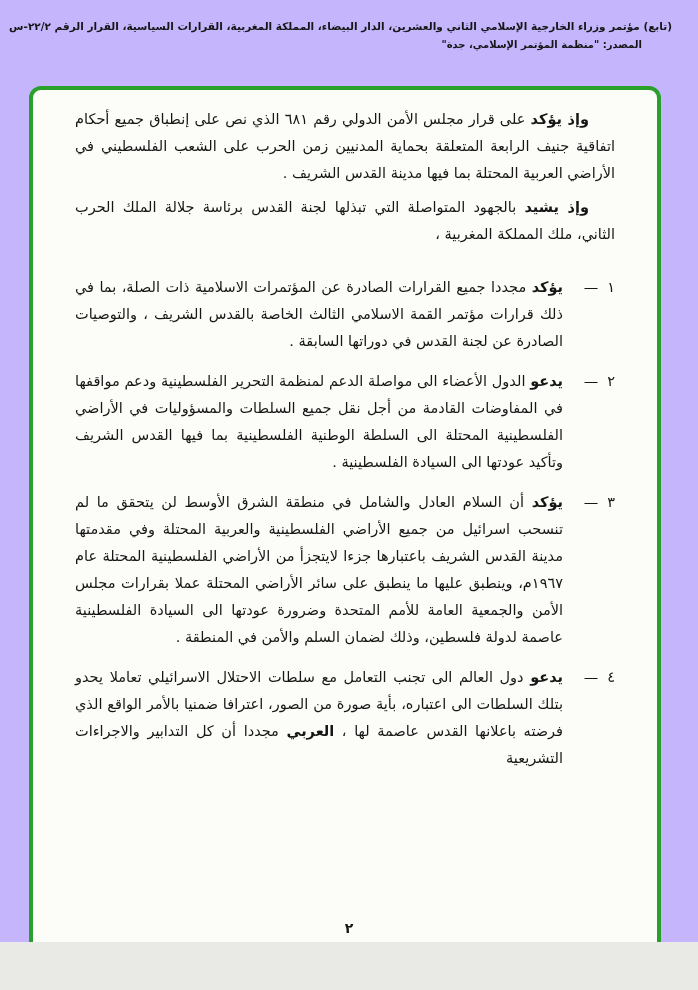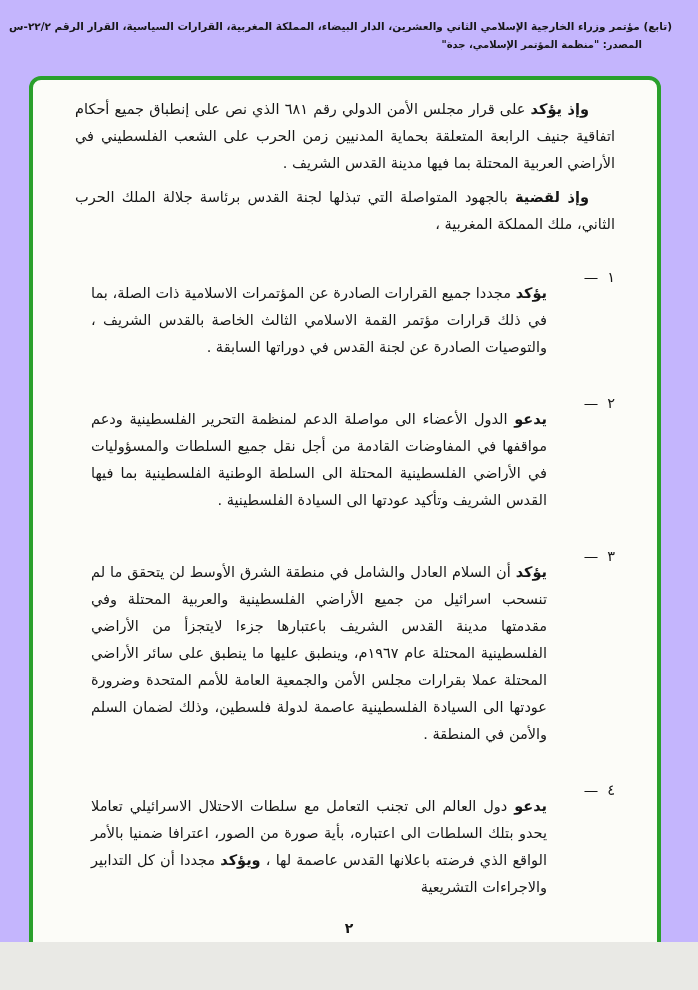--- a/index.html
+++ b/index.html
@@ -19,42 +19,42 @@
   .header{padding:20px 26px 0 26px;}
   .header-line1{
     font-size:10.5px;font-weight:bold;
     white-space:nowrap;text-align:right;
   }
   .header-line2{
     font-size:10px;font-weight:bold;
     margin-top:7px;padding-right:30px;
   }
   .frame{
-    position:absolute;top:76px;right:37px;
+    position:absolute;top:86px;right:37px;
     width:624px;height:876px;
     border:4px solid #2aa02c;
     border-radius:12px;
     overflow:hidden;
     background:#fcfcf8;
   }
   .content{
     padding:16px 42px 0 42px;
     font-size:14.5px;line-height:27px;
     text-align:justify;
   }
   .preamble{text-indent:26px;margin:0 0 7px 0;}
   .lead{font-weight:bold;}
   .items{margin-top:26px;}
   .item{display:flex;margin-bottom:13px;}
   .item-marker{
     flex:0 0 52px;
     display:flex;gap:9px;
     align-items:flex-start;
   }
-  .item-text{flex:1;margin:16px;text-align:justify;}
+  .item-text{flex:1;margin:0;text-align:justify;}
   .page-number{
     position:absolute;bottom:6px;left:0;
     width:100%;text-align:center;
     font-size:14px;font-weight:bold;
     color:#161616;
   }
 </style>
 </head>
 <body>
 
@@ -68,21 +68,21 @@
   <div class="frame" style="border-color: rgb(42, 160, 44);">
     <div class="content">
 
       <p class="preamble">
         <span class="lead">وإذ يؤكد</span>
         <span>على قرار مجلس الأمن الدولي رقم ٦٨١ الذي نص على إنطباق جميع أحكام اتفاقية جنيف الرابعة المتعلقة بحماية المدنيين زمن الحرب على الشعب الفلسطيني في الأراضي العربية المحتلة بما فيها مدينة القدس الشريف .</span>
       </p>
 
 
       <p class="preamble">
-        <span class="lead">وإذ لقضية</span>
+        <span class="lead">وإذ يشيد</span>
         <span>بالجهود المتواصلة التي تبذلها لجنة القدس برئاسة جلالة الملك الحرب الثاني، ملك المملكة المغربية ،</span>
       </p>
 
       <div class="items">
 
         <div class="item">
           <span class="item-marker">
             <span>١</span>
             <span>—</span>
           </span>
@@ -115,21 +115,21 @@
         </div>
 
         <div class="item">
           <span class="item-marker">
             <span>٤</span>
             <span>—</span>
           </span>
           <p class="item-text">
             <span class="lead">يدعو</span>
             <span>دول العالم الى تجنب التعامل مع سلطات الاحتلال الاسرائيلي تعاملا يحدو بتلك السلطات الى اعتباره، بأية صورة من الصور، اعترافا ضمنيا بالأمر الواقع الذي فرضته باعلانها القدس عاصمة لها ،</span>
-            <span class="lead">ويؤكد</span>
+            <span class="lead">العربي</span>
             <span>مجددا أن كل التدابير والاجراءات التشريعية</span>
           </p>
         </div>
 
       </div>
     </div>
   </div>
 
   <div class="page-number">٢</div>
 

